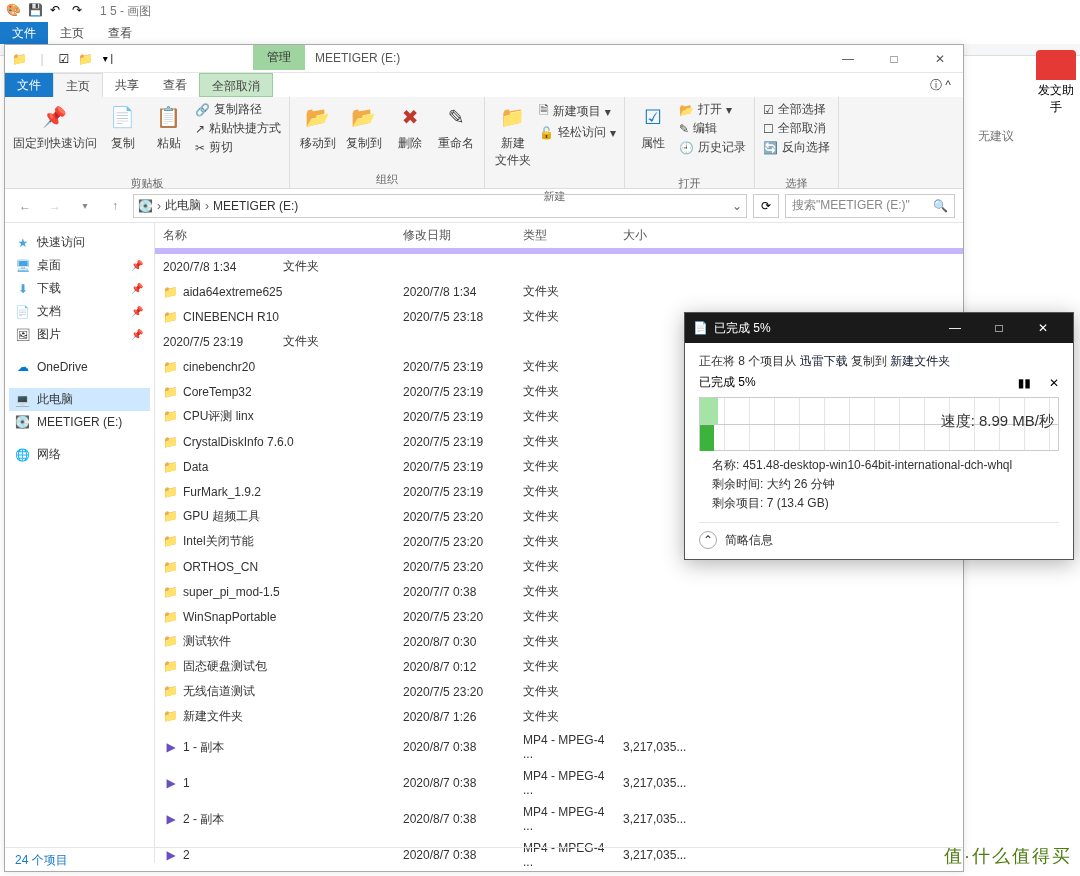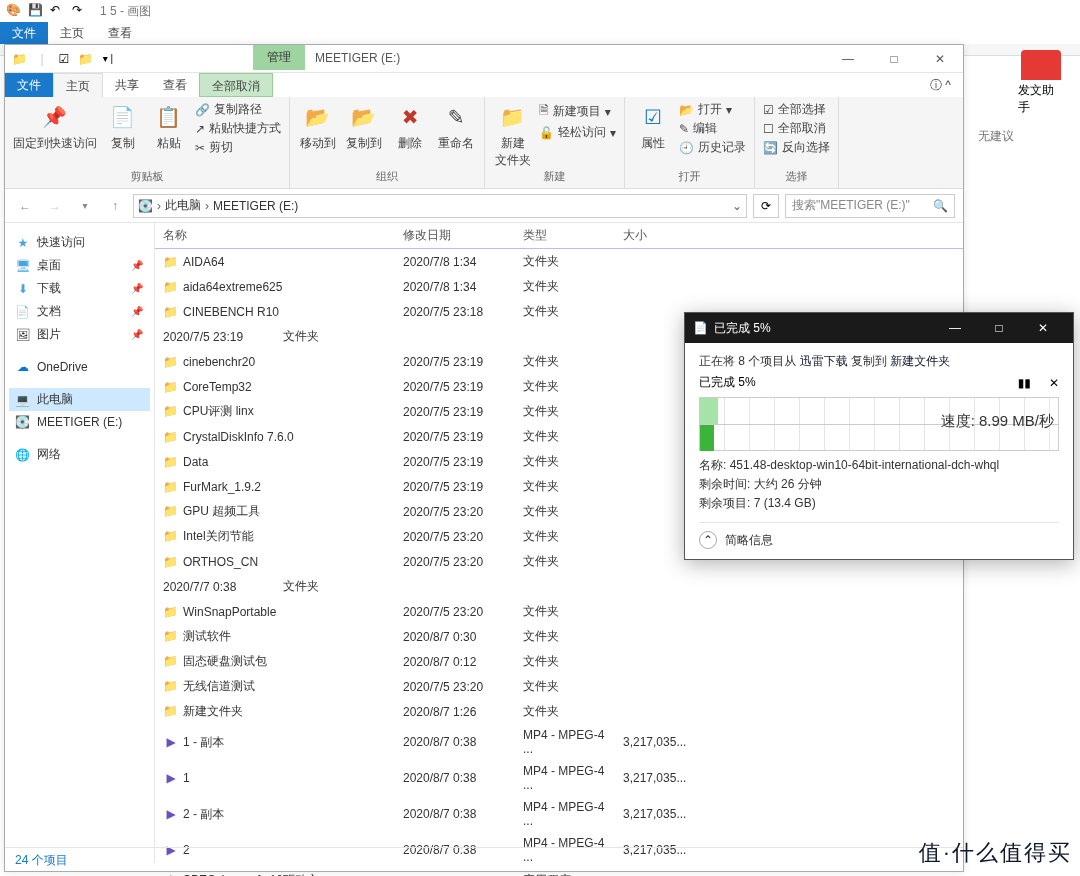--- a/index.html
+++ b/index.html
@@ -26,39 +26,39 @@
 .exp-ribbon-tabs .active{background:#f5f5f5;border:1px solid #ddd;border-bottom:none;}
 .exp-ribbon-tabs .drive{background:#c8e6c9;border:1px solid #9ccc9c;}
 .ribbon-help{margin-left:auto;padding:4px 10px;color:#1979ca;}
 .ribbon-body{height:92px;background:#f5f5f5;border-bottom:1px solid #ddd;display:flex;}
 .rgroup{border-right:1px solid #ddd;padding:4px 8px;display:flex;flex-direction:column;justify-content:space-between;}
 .rgroup .btns{display:flex;gap:6px;}
 .rbtn{display:flex;flex-direction:column;align-items:center;gap:2px;color:#444;min-width:40px;}
 .rbtn .ico{width:32px;height:32px;display:flex;align-items:center;justify-content:center;font-size:20px;}
 .ritems{display:flex;flex-direction:column;gap:2px;font-size:11px;color:#444;}
 .ritems div{display:flex;align-items:center;gap:4px;}
-.rlabel{text-align:center;color:#666;font-size:11px;}
+.rlabel{text-align:center;color:#666;font-size:11px;margin-top:20px;}
 
 .addr-row{height:34px;display:flex;align-items:center;padding:0 8px;gap:6px;border-bottom:1px solid #e5e5e5;}
 .nav-arrow{width:24px;height:24px;display:flex;align-items:center;justify-content:center;color:#888;}
 .addr-box{flex:1;height:24px;border:1px solid #ccc;display:flex;align-items:center;padding:0 4px;gap:4px;}
 .addr-box .crumb{color:#333;}
 .addr-box .sep{color:#666;}
 .refresh{width:26px;height:24px;border:1px solid #ccc;display:flex;align-items:center;justify-content:center;}
 .search-box{width:170px;height:24px;border:1px solid #ccc;display:flex;align-items:center;padding:0 6px;justify-content:space-between;color:#888;}
 
 .main{display:flex;height:640px;}
 .sidebar{width:150px;border-right:1px solid #e5e5e5;padding:8px 4px;overflow:hidden;}
 .sb-group{margin-bottom:10px;}
 .sb-item{display:flex;align-items:center;gap:6px;padding:3px 6px;color:#333;}
 .sb-item.sel{background:#cde8ff;}
 .sb-item .pin{margin-left:auto;color:#888;font-size:10px;}
 .sb-item .ic{width:16px;height:16px;display:flex;align-items:center;justify-content:center;}
 .filelist{flex:1;}
-.fl-head{display:flex;border-bottom:1px solid #c4b5fd;color:#555;}
+.fl-head{display:flex;border-bottom:6px solid #c4b5fd;color:#555;}
 .fl-head div,.fl-row div{padding:4px 8px;}
 .c-name{width:240px;}
 .c-date{width:120px;}
 .c-type{width:100px;}
 .c-size{width:100px;}
 .fl-row{display:flex;align-items:center;color:#333;}
 .fl-row .ic{width:16px;height:16px;margin-right:4px;display:inline-flex;align-items:center;justify-content:center;}
 .status{position:absolute;bottom:0;left:0;right:0;height:24px;border-top:1px solid #e5e5e5;padding:4px 10px;color:#1979ca;}
 
 .copy-dlg{position:absolute;top:312px;left:684px;width:390px;background:#fff;border:1px solid #555;box-shadow:0 4px 20px rgba(0,0,0,.3);}
@@ -68,29 +68,29 @@
 .dlg-body{padding:10px 14px;}
 .line1{color:#333;margin-bottom:4px;}
 .line1 a{color:#0f172a;}
 .pct{font-size:14px;margin-bottom:4px;display:flex;align-items:center;}
 .pct .ctrls{margin-left:auto;display:flex;gap:18px;font-size:14px;}
 .prog-box{border:1px solid #ccc;height:54px;margin:6px 0;position:relative;background:repeating-linear-gradient(to right,transparent 0,transparent 24px,#e5e5e5 24px,#e5e5e5 25px);}
 .prog-top{position:absolute;top:0;left:0;height:26px;width:5%;background:#a6e3a6;}
 .prog-bot{position:absolute;top:27px;left:0;height:26px;width:4%;background:#3cb43c;}
 .prog-div{position:absolute;top:26px;left:0;right:0;height:1px;background:#ccc;}
 .speed{position:absolute;right:4px;top:14px;font-size:15px;color:#333;}
-.info-l{color:#333;margin:2px 0;font-size:11px;}
+.info-l{color:#333;margin:2px 13px;font-size:11px;}
 .more{margin-top:10px;display:flex;align-items:center;gap:8px;color:#333;padding-top:8px;border-top:1px solid #e5e5e5;}
 .more .chev{width:18px;height:18px;border:1px solid #aaa;border-radius:50%;display:flex;align-items:center;justify-content:center;}
 
-.helper{position:absolute;top:50px;right:16px;width:46px;text-align:left;}
+.helper{position:absolute;top:50px;right:1px;width:46px;text-align:center;}
 .helper .hicon{width:40px;height:30px;background:#e53935;border-radius:4px 4px 0 0;margin:0 auto 2px;}
 .no-sugg{position:absolute;top:128px;right:66px;color:#777;}
 
-.wm{position:absolute;right:8px;bottom:8px;color:#0f172a;font-size:22px;letter-spacing:2px;}
+.wm{position:absolute;right:8px;bottom:8px;color:#4d7c0f;font-size:18px;letter-spacing:2px;}
 .folder-ic{color:#f0c869;}
 .mp4-ic{color:#6a4fbf;}
 .exe-ic{color:#4a90d9;}
 </style>
 </head>
 <body>
 
 <div class="outer-ribbon">
   <span class="qicon">🎨</span>
   <span class="qicon">💾</span>
@@ -318,21 +318,20 @@
 
     <div class="filelist">
       <div class="fl-head">
         <div class="c-name">名称</div>
         <div class="c-date">修改日期</div>
         <div class="c-type">类型</div>
         <div class="c-size">大小</div>
       </div>
       <div id="file-rows">
           <div class="fl-row">
-            <div class="c-name"><span class="ic folder-ic">📁</span>AIDA64</div>
             <div class="c-date">2020/7/8 1:34</div>
             <div class="c-type">文件夹</div>
             <div class="c-size"></div>
           </div>
           <div class="fl-row">
             <div class="c-name"><span class="ic folder-ic">📁</span>aida64extreme625</div>
             <div class="c-date">2020/7/8 1:34</div>
             <div class="c-type">文件夹</div>
             <div class="c-size"></div>
           </div>
@@ -395,20 +394,21 @@
             <div class="c-type">文件夹</div>
             <div class="c-size"></div>
           </div>
           <div class="fl-row">
             <div class="c-name"><span class="ic folder-ic">📁</span>ORTHOS_CN</div>
             <div class="c-date">2020/7/5 23:20</div>
             <div class="c-type">文件夹</div>
             <div class="c-size"></div>
           </div>
           <div class="fl-row">
+            <div class="c-name"><span class="ic folder-ic">📁</span>super_pi_mod-1.5</div>
             <div class="c-date">2020/7/7 0:38</div>
             <div class="c-type">文件夹</div>
             <div class="c-size"></div>
           </div>
           <div class="fl-row">
             <div class="c-name"><span class="ic folder-ic">📁</span>WinSnapPortable</div>
             <div class="c-date">2020/7/5 23:20</div>
             <div class="c-type">文件夹</div>
             <div class="c-size"></div>
           </div>

